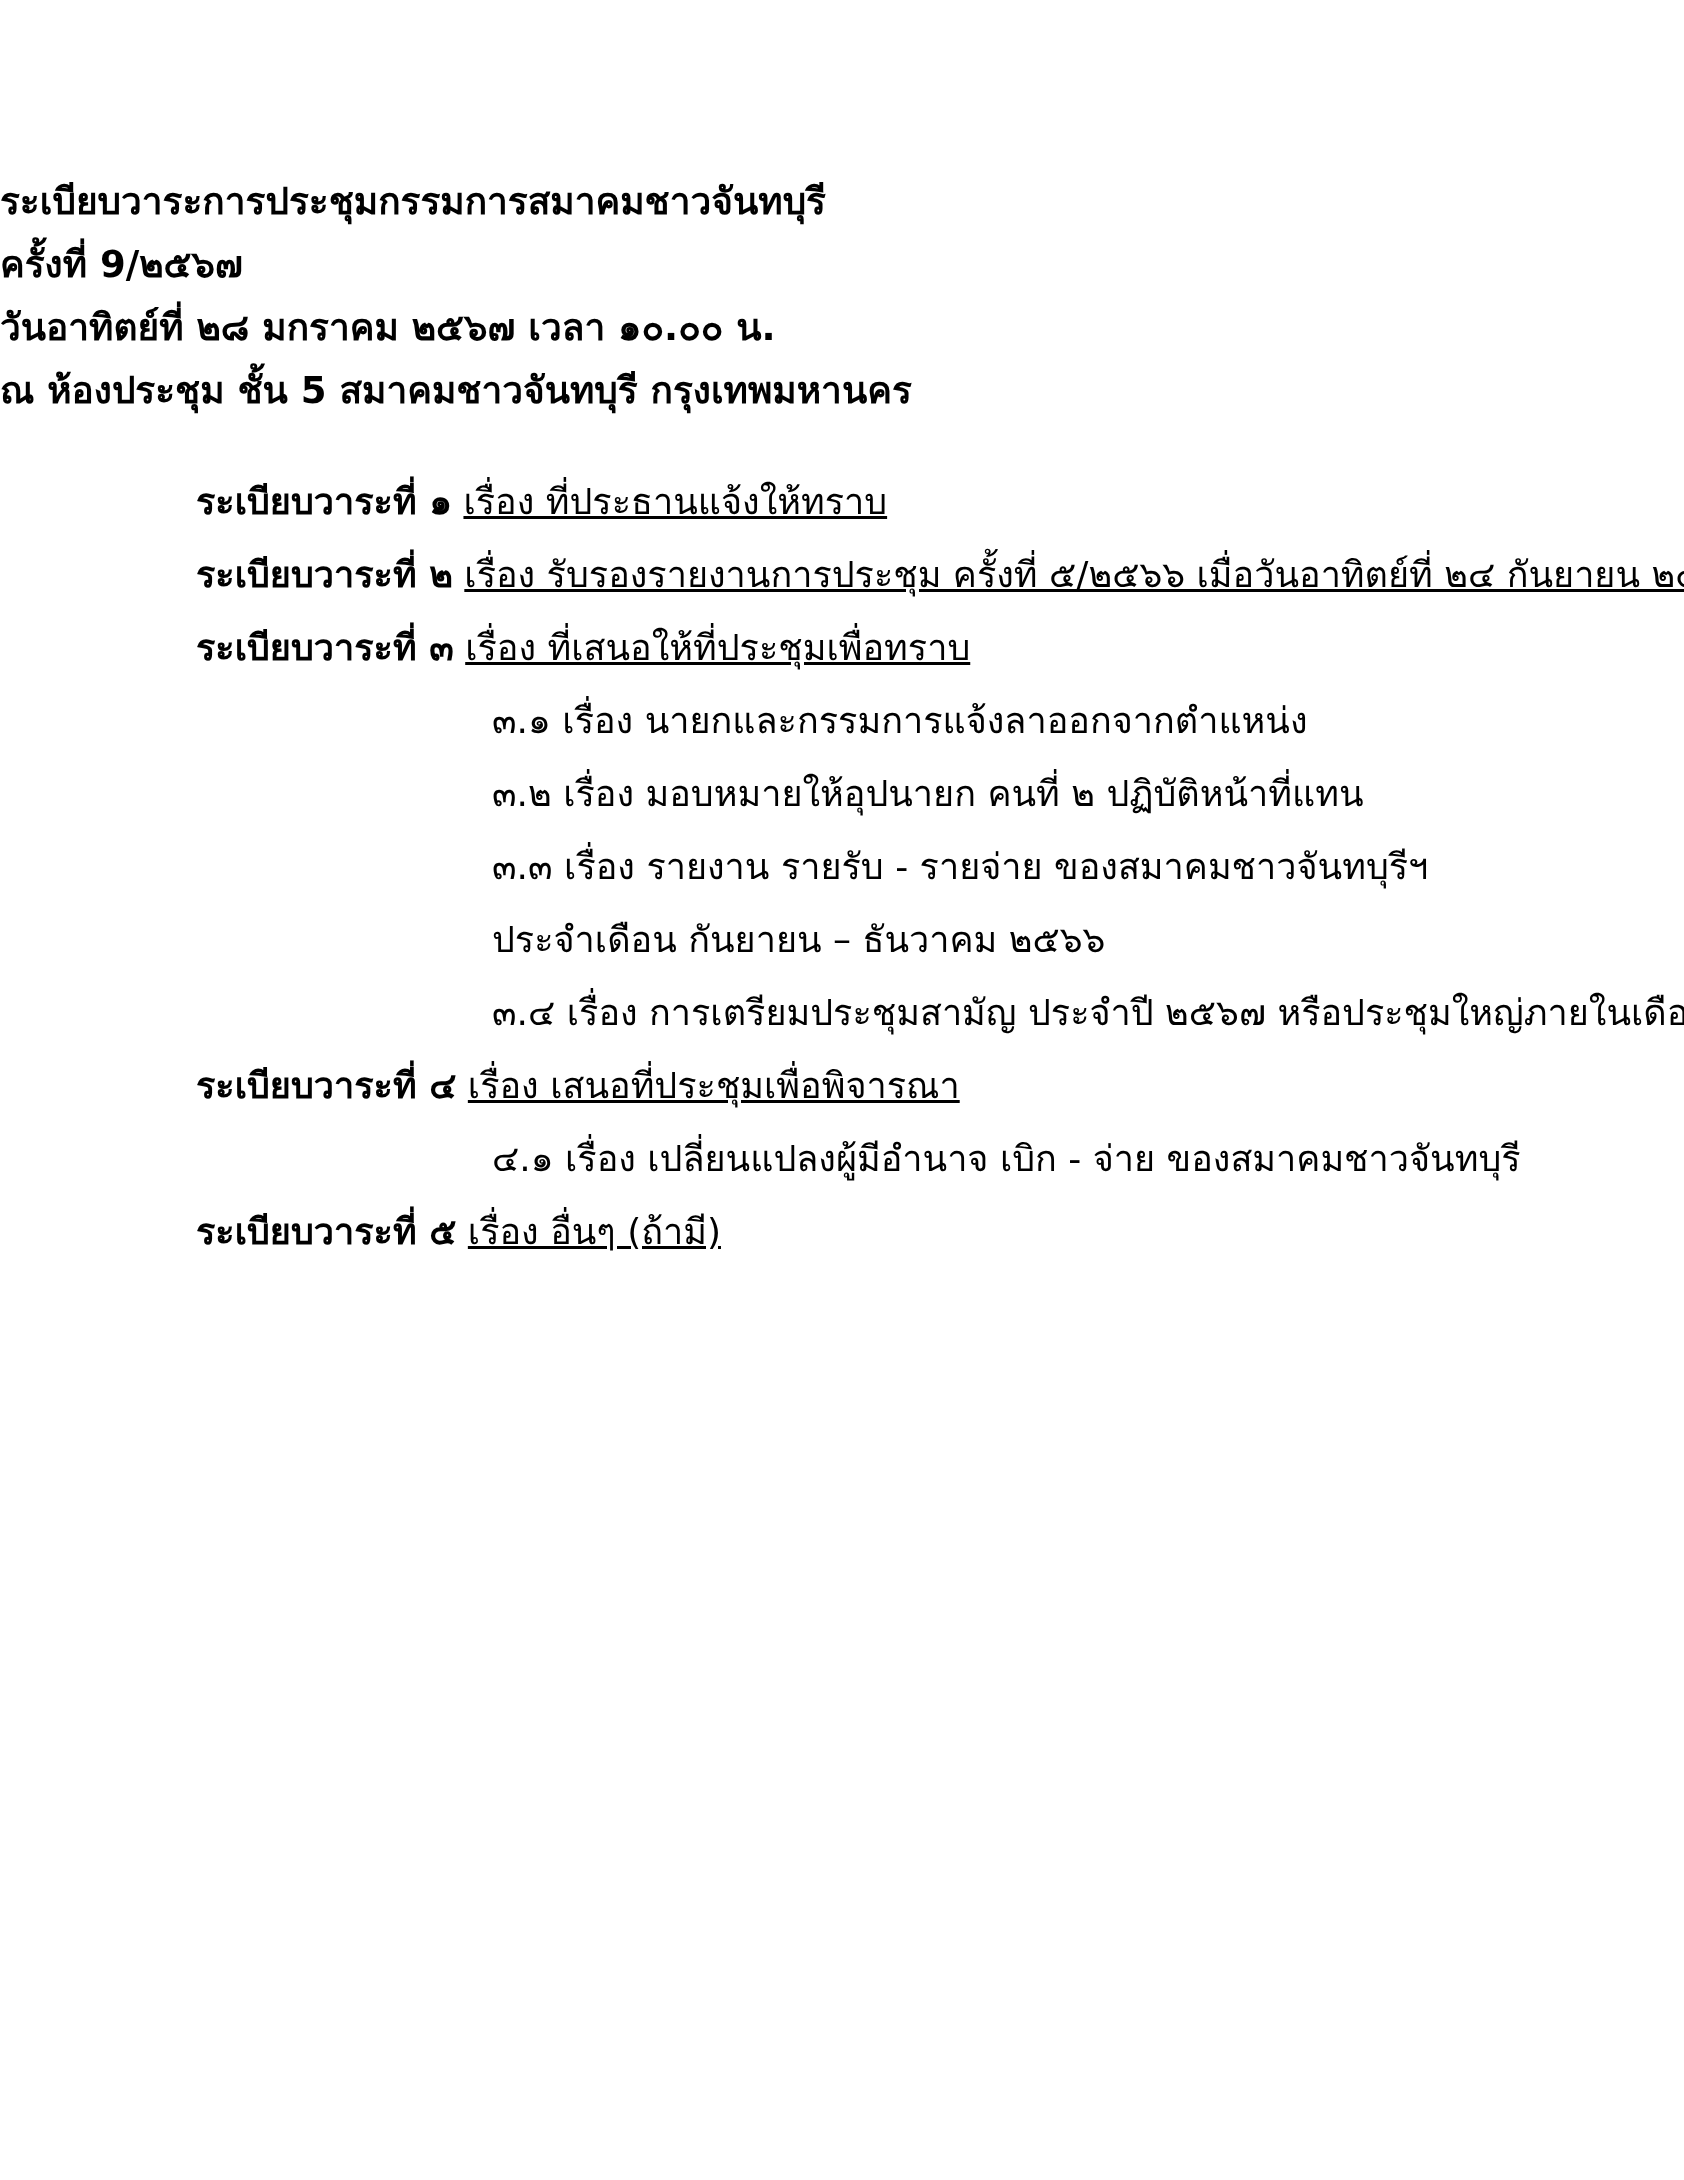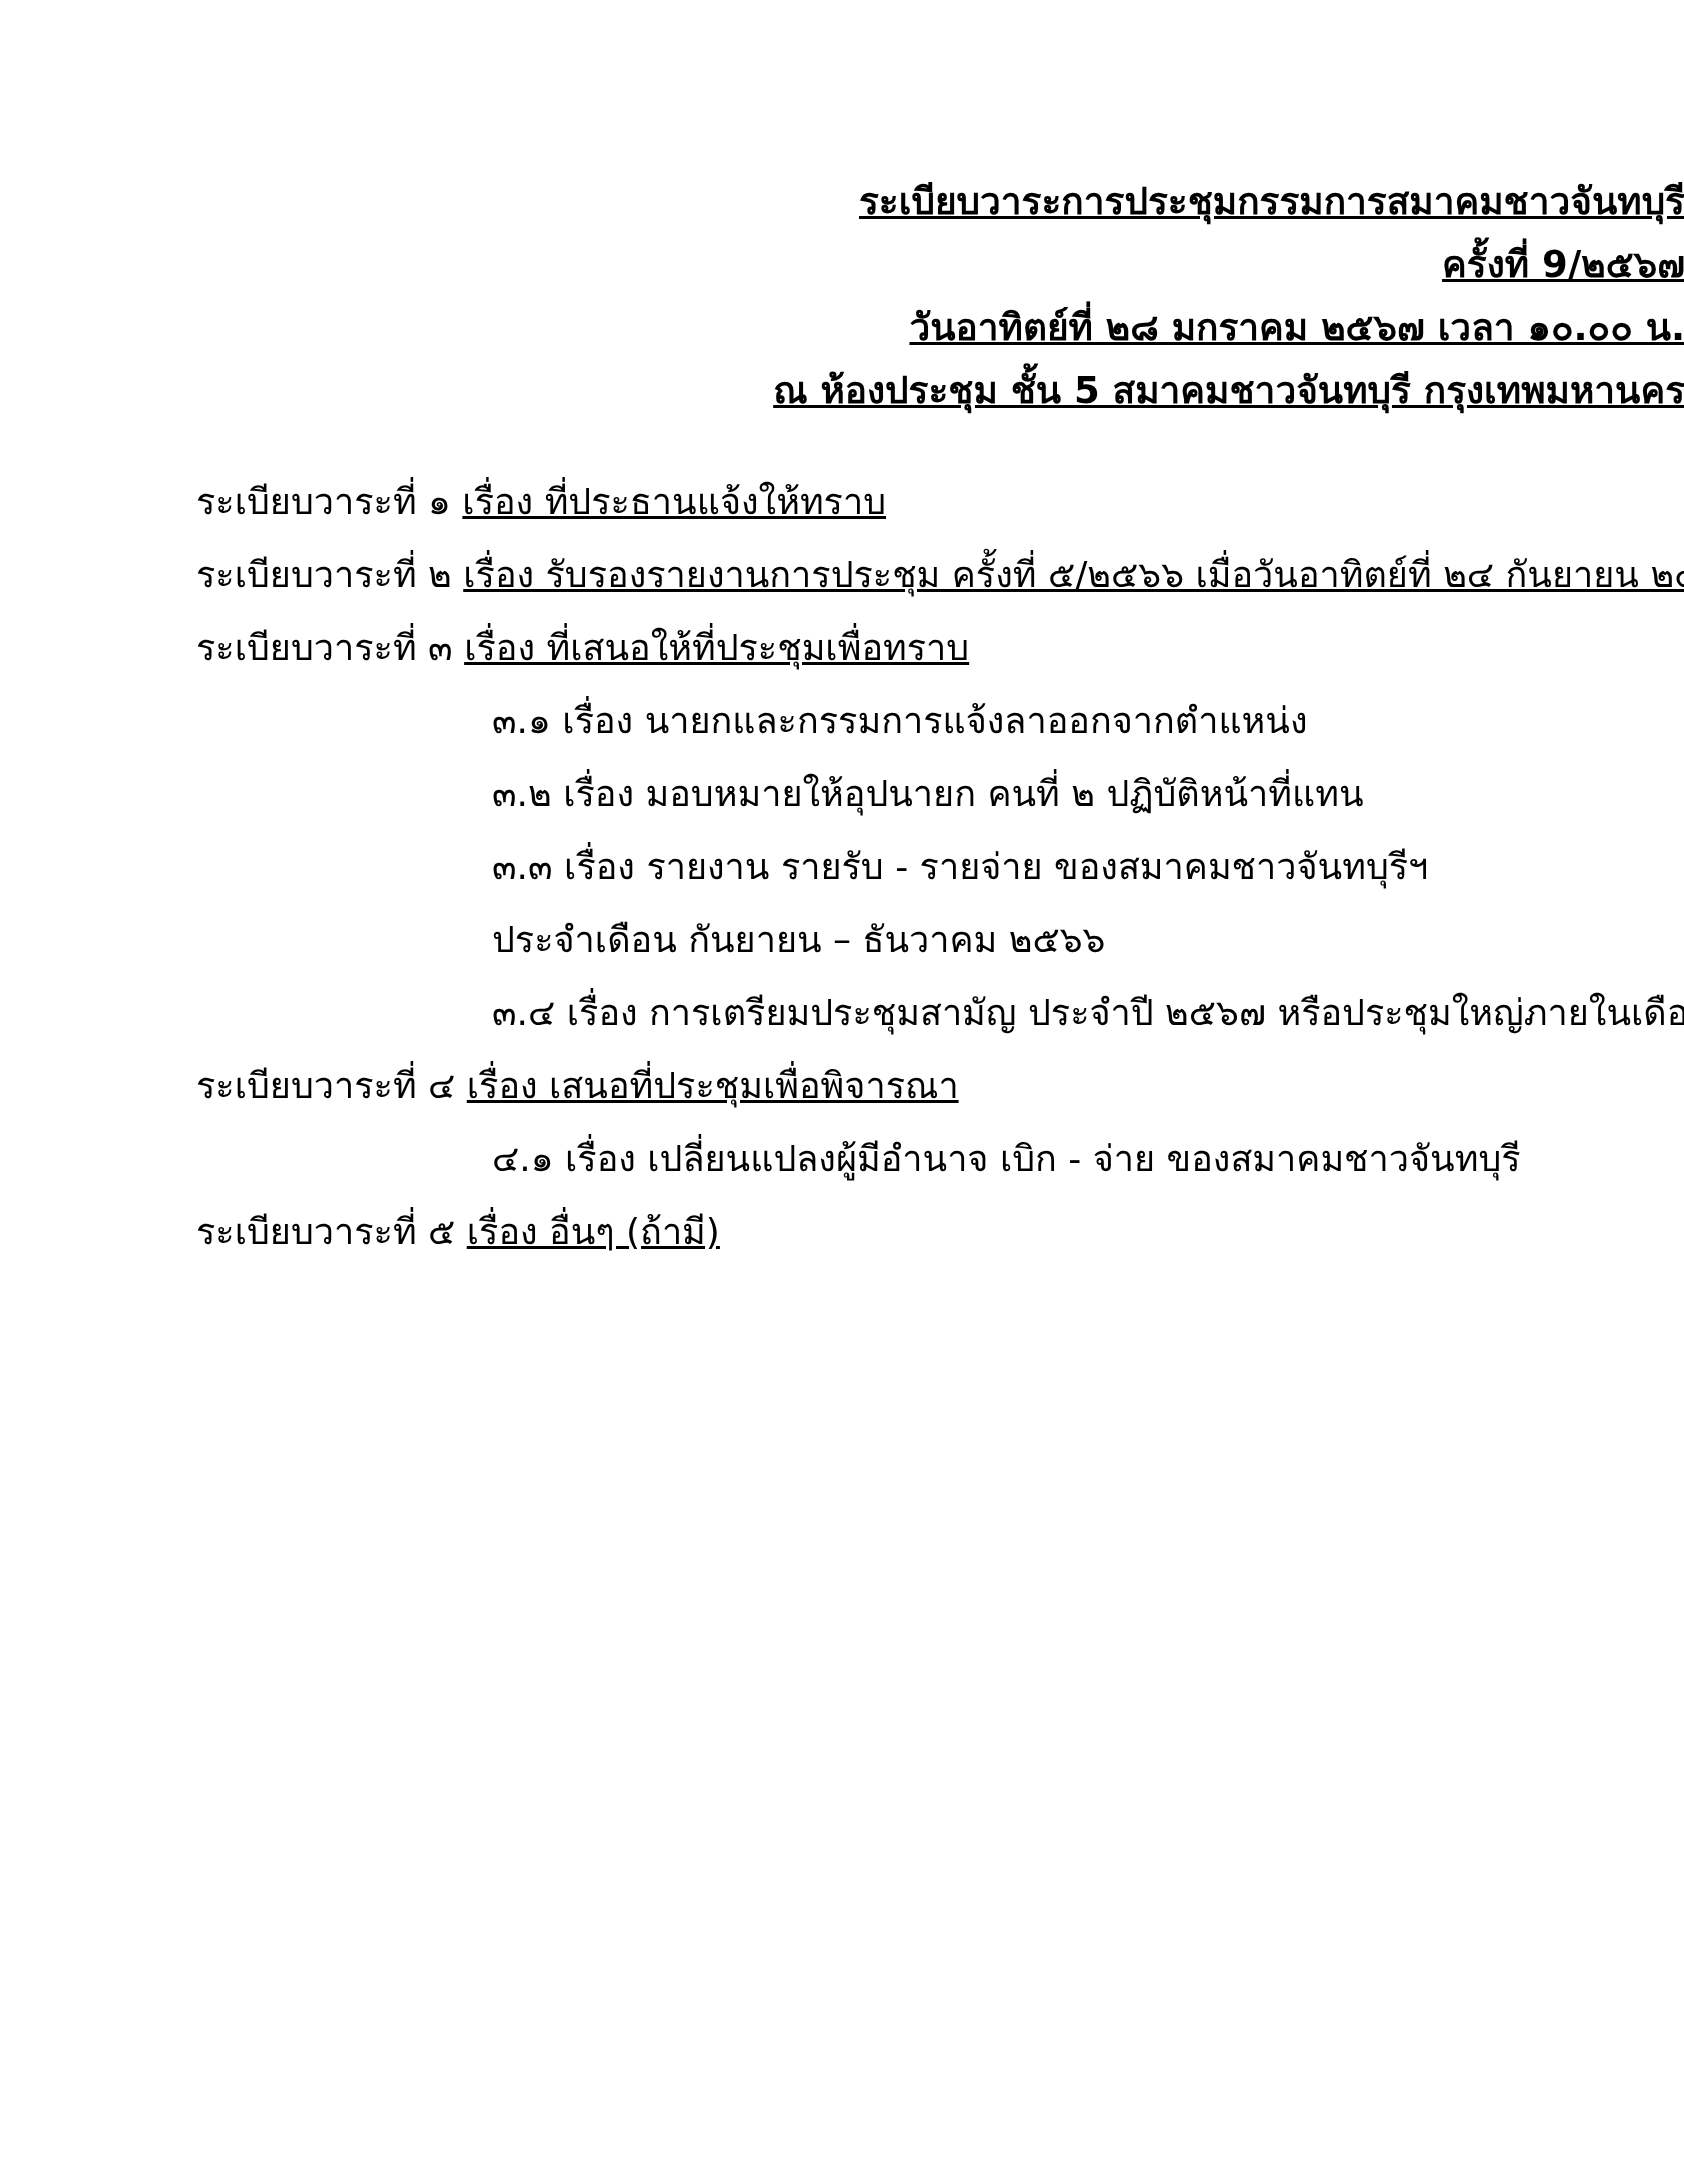--- a/index.html
+++ b/index.html
@@ -18,41 +18,40 @@
   .page {
     position: absolute;
     inset: 0;
     background: #ffffff;
   }
   .doc-header {
     position: absolute;
     top: 170px;
     left: 0;
     width: 100%;
-    text-align: right;
+    text-align: left;
     font-weight: 700;
     font-size: 37px;
     line-height: 63px;
     white-space: nowrap;
-    text-decoration: underline;
   }
   .agenda {
     position: absolute;
     top: 465px;
     left: 196px;
     right: 77px;
     font-size: 36px;
     line-height: 73px;
     white-space: nowrap;
   }
   .agenda-line {
     height: 73px;
   }
   .agenda-label {
-    font-weight: 400;
+    font-weight: 700;
     margin-top: 21px;
   }
   .agenda-text {
     font-weight: 400;
     text-decoration: underline;
   }
   .sub {
     margin-left: 296px;
     font-weight: 400;
   }

